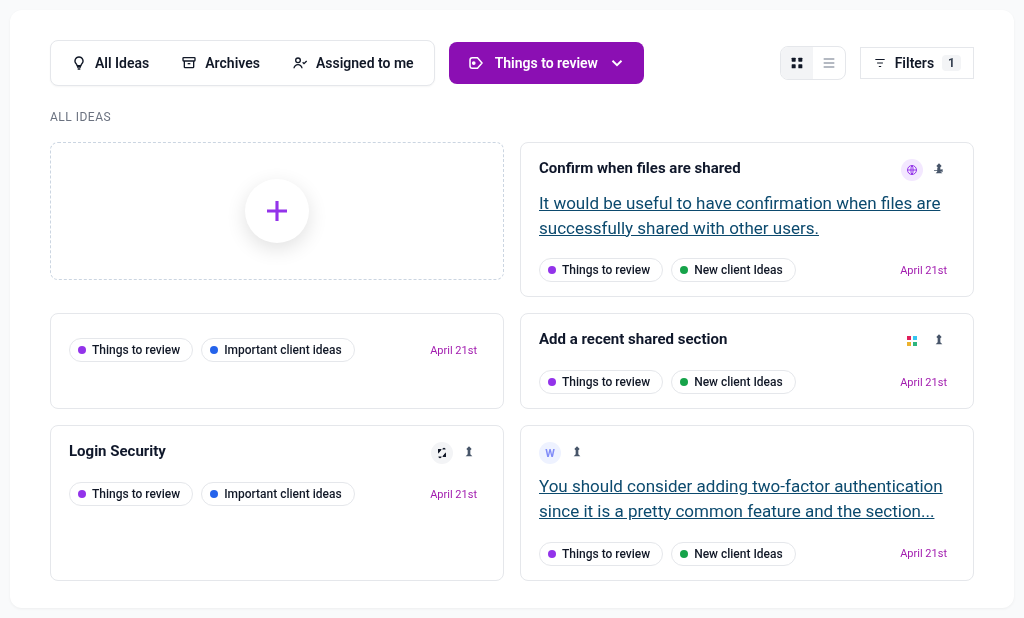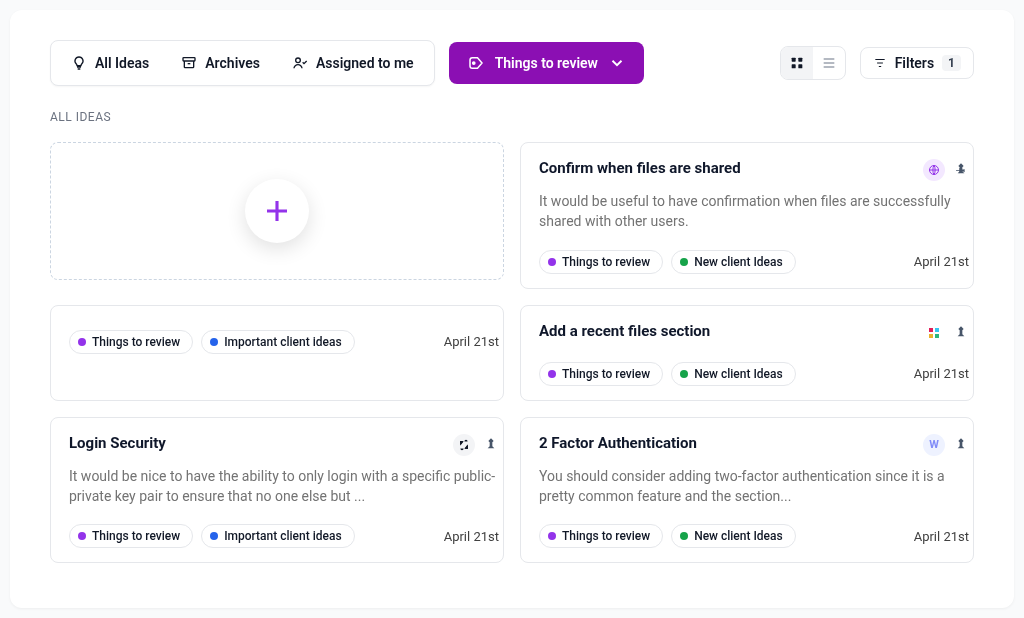--- a/index.html
+++ b/index.html
@@ -91,21 +91,21 @@
     justify-content: center;
     cursor: pointer;
   }
   .view-btn.active { background: #f3f4f6; }
   .view-btn svg { width: 16px; height: 16px; }
   .filters-btn {
     display: flex;
     align-items: center;
     gap: 8px;
     border: 1px solid #e5e7eb;
-    border-radius: 8px;
+    border-radius: 0;
     background: #fff;
     padding: 7px 12px;
     font-size: 14px;
     font-weight: 600;
     cursor: pointer;
   }
   .filters-btn .count {
     background: #f3f4f6;
     border-radius: 4px;
     padding: 1px 6px;
@@ -145,21 +145,21 @@
     box-shadow: 0 6px 20px rgba(0,0,0,0.12);
     display: flex;
     align-items: center;
     justify-content: center;
   }
   .plus-circle svg { width: 30px; height: 30px; stroke: #9333ea; }
 
   .card {
     border: 1px solid #e5e7eb;
     border-radius: 8px;
-    padding: 16px 4px 14px 18px;
+    padding: 16px 26px 14px 18px;
     background: #fff;
     display: flex;
     flex-direction: column;
     gap: 10px;
   }
   .card-head {
     display: flex;
     justify-content: space-between;
     align-items: flex-start;
   }
@@ -181,23 +181,24 @@
     align-items: center;
     justify-content: center;
     font-size: 11px;
     font-weight: 700;
   }
   .pin {
     width: 16px; height: 16px;
     color: #475569;
   }
   .card-desc {
-    font-size: 14px;
+    font-size: 17px;
     line-height: 1.45;
-    color: #737373;
+    color: #0c4a6e;
+    text-decoration: underline;
   }
   .card-foot {
     display: flex;
     justify-content: space-between;
     align-items: center;
     margin-top: 8px;
   }
   .tags {
     display: flex;
     gap: 8px;
@@ -210,22 +211,22 @@
     border-radius: 999px;
     padding: 4px 12px 4px 8px;
     font-size: 12px;
     font-weight: 500;
     color: #111827;
   }
   .dot {
     width: 8px; height: 8px; border-radius: 50%;
   }
   .date {
-    font-size: 13px;
-    color: #404040;
+    font-size: 11px;
+    color: #a21caf;
   }
 
   
   .src-globe { background:#f3e8ff; color:#9333ea; }
   .src-sf { background:#e0f2fe; color:#0ea5e9; }
   .src-zen { background:#f3f4f6; color:#111827; }
   .src-w { background:#eef2ff; color:#818cf8; }
 
   .slack-grid {
     display:grid; grid-template-columns: repeat(2,4px); grid-auto-rows:4px; gap:2px;
@@ -359,21 +360,21 @@
               <span class="dot" style="background:#2563eb"></span>
               <span>Important client ideas</span>
             </div>
         </div>
         <div class="date">April 21st</div>
       </div>
     </div>
 
     <div class="card">
       <div class="card-head">
-        <div class="card-title">Add a recent files section</div>
+        <div class="card-title">Add a recent shared section</div>
         <div class="card-icons">
           <div class="src-badge" style="background:#fff">
             <div class="slack-grid">
                 <span></span>
                 <span></span>
                 <span></span>
                 <span></span>
               </div>
           </div>
           <svg class="pin" viewBox="0 0 24 24" fill="#475569">
@@ -404,39 +405,37 @@
             <svg width="12" height="12" viewBox="0 0 24 24" fill="#111827">
                 <path d="M3 3h8L3 13V3zM13 21h8V11l-8 10zM13 3a4 4 0 0 1 8 0h-8zM3 21a4 4 0 0 0 8 0H3z" transform="scale(0.8) translate(3 3)"></path>
                 <path d="M4 4h7L4 13V4zM13 20h7v-9l-7 9z"></path>
               </svg>
           </div>
           <svg class="pin" viewBox="0 0 24 24" fill="#475569">
               <path d="M12 2l4 4-2 2v6l3 3H7l3-3V8L8 6l4-4z"></path>
             </svg>
         </div>
       </div>
-      <div class="card-desc">It would be nice to have the ability to only login with a specific public-private key pair to ensure that no one else but ...</div>
       <div class="card-foot">
         <div class="tags">
           <div class="tag">
               <span class="dot" style="background:#9333ea"></span>
               <span>Things to review</span>
             </div>
           <div class="tag">
               <span class="dot" style="background:#2563eb"></span>
               <span>Important client ideas</span>
             </div>
         </div>
         <div class="date">April 21st</div>
       </div>
     </div>
 
     <div class="card">
       <div class="card-head">
-        <div class="card-title">2 Factor Authentication</div>
         <div class="card-icons">
           <div class="src-badge src-w">W</div>
           <svg class="pin" viewBox="0 0 24 24" fill="#475569">
               <path d="M12 2l4 4-2 2v6l3 3H7l3-3V8L8 6l4-4z"></path>
             </svg>
         </div>
       </div>
       <div class="card-desc">You should consider adding two-factor authentication since it is a pretty common feature and the section...</div>
       <div class="card-foot">
         <div class="tags">

